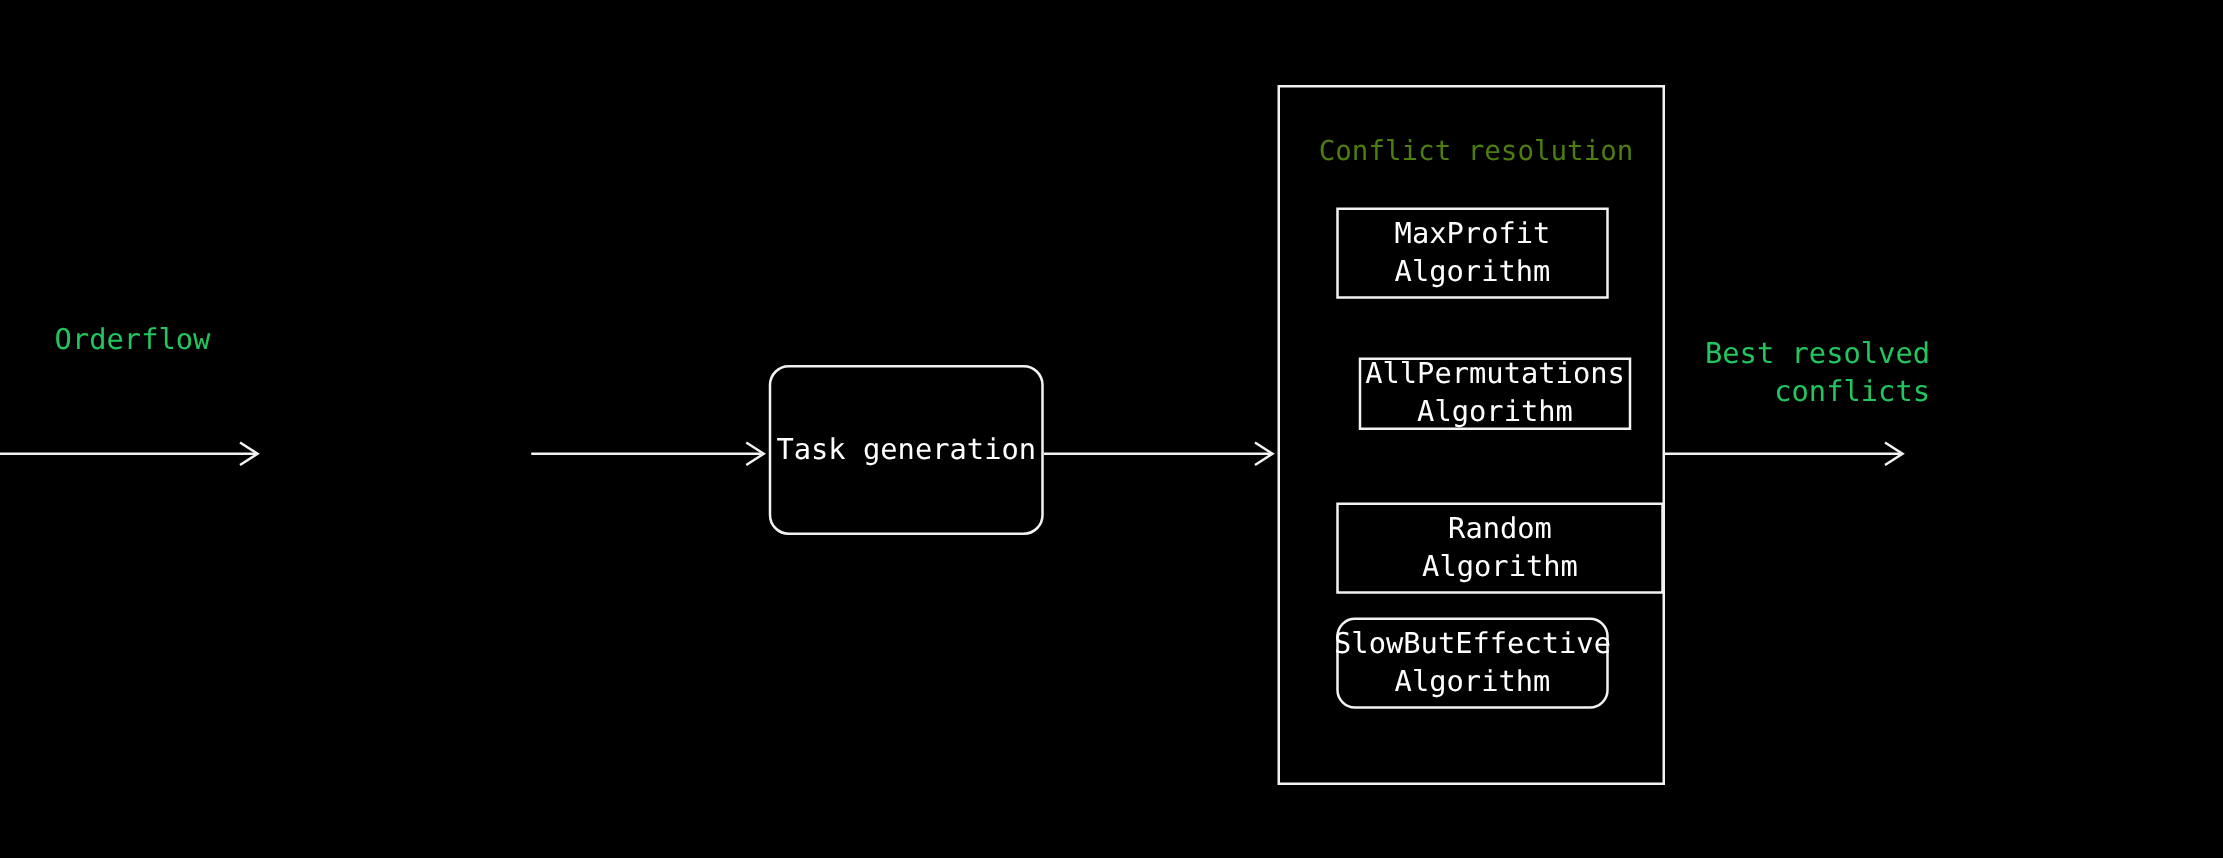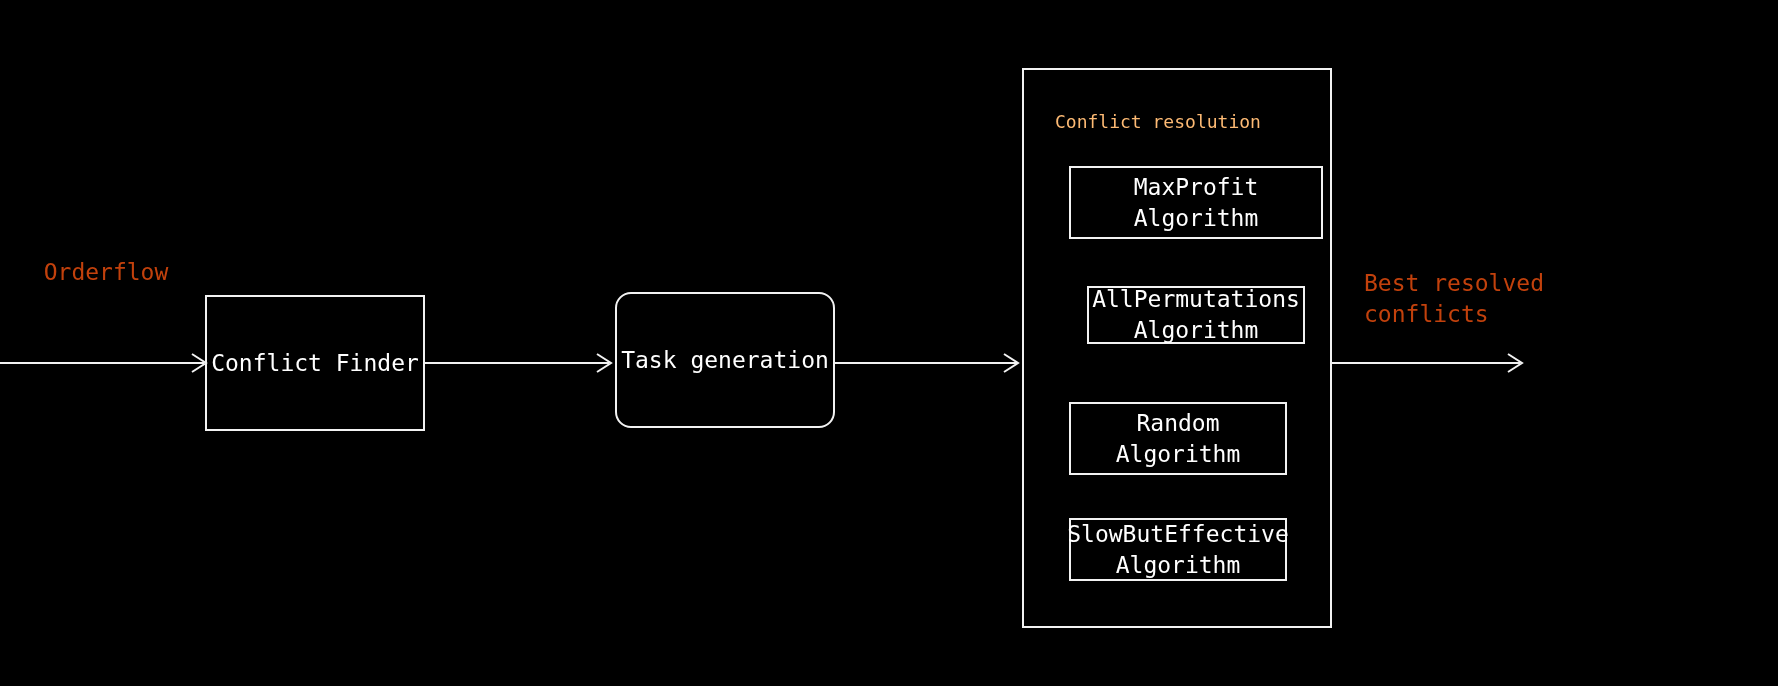--- a/index.html
+++ b/index.html
@@ -35,31 +35,31 @@
     white-space: pre;
   }
   .panel {
     position: absolute;
     box-sizing: border-box;
     border: 2px solid #f2f2f2;
     background: transparent;
   }
   .panel-title {
     position: absolute;
-    color: #fdba74;
-    font-size: 18px;
+    color: #4d7c0f;
+    font-size: 22px;
     line-height: 31px;
     white-space: pre;
   }
   .edge-label {
     position: absolute;
-    color: #c2410c;
+    color: #22c55e;
     font-size: 23px;
     line-height: 31px;
-    text-align: left;
+    text-align: right;
     white-space: pre;
     transform: translateX(-50%);
   }
   .connector {
     position: absolute;
     height: 24px;
     overflow: visible;
   }
   .connector svg {
     display: block;
@@ -73,23 +73,20 @@
 
   <div class="edge-label" style="left:106px; top:257px;">Orderflow</div>
 
   <div class="connector" style="left:0px; top:351px; width:212px;">
     <svg width="212" height="24" viewBox="0 0 212 24">
       <line x1="0" y1="12" x2="204" y2="12" stroke="#f2f2f2" stroke-width="2"></line>
       <polyline points="192,3 206,12 192,21" fill="none" stroke="#f2f2f2" stroke-width="2"></polyline>
     </svg>
   </div>
 
-  <div class="node" style="left:205px; top:295px; width:220px; height:136px;">
-    <span>Conflict Finder</span>
-  </div>
 
 
   <div class="connector" style="left:425px; top:351px; width:192px;">
     <svg width="192" height="24" viewBox="0 0 192 24">
       <line x1="0" y1="12" x2="184" y2="12" stroke="#f2f2f2" stroke-width="2"></line>
       <polyline points="172,3 186,12 172,21" fill="none" stroke="#f2f2f2" stroke-width="2"></polyline>
     </svg>
   </div>
 
   <div class="node" style="left:615px; top:292px; width:220px; height:136px;border-radius:16px;">
@@ -101,36 +98,36 @@
     <svg width="190" height="24" viewBox="0 0 190 24">
       <line x1="0" y1="12" x2="182" y2="12" stroke="#f2f2f2" stroke-width="2"></line>
       <polyline points="169,3 183,12 169,21" fill="none" stroke="#f2f2f2" stroke-width="2"></polyline>
     </svg>
   </div>
 
   <div class="panel" style="left:1022px; top:68px; width:310px; height:560px;"></div>
 
   <div class="panel-title" style="left:1055px; top:106px;">Conflict resolution</div>
 
-  <div class="node" style="left:1069px; top:166px; width:254px; height:73px;">
+  <div class="node" style="left:1069px; top:166px; width:218px; height:73px;">
     <span>MaxProfit
 Algorithm</span>
   </div>
 
   <div class="node" style="left:1087px; top:286px; width:218px; height:58px;">
     <span>AllPermutations
 Algorithm</span>
   </div>
 
-  <div class="node" style="left:1069px; top:402px; width:218px; height:73px;">
+  <div class="node" style="left:1069px; top:402px; width:262px; height:73px;">
     <span>Random
 Algorithm</span>
   </div>
 
-  <div class="node" style="left:1069px; top:518px; width:218px; height:63px;">
+  <div class="node" style="left:1069px; top:494px; width:218px; height:73px;border-radius:15px;">
     <span>SlowButEffective
 Algorithm</span>
   </div>
 
   <div class="edge-label" style="left:1432px; top:268px;margin-left:22px;">Best resolved
 conflicts</div>
 
   <div class="connector" style="left:1332px; top:351px; width:196px;">
     <svg width="196" height="24" viewBox="0 0 196 24">
       <line x1="0" y1="12" x2="188" y2="12" stroke="#f2f2f2" stroke-width="2"></line>

